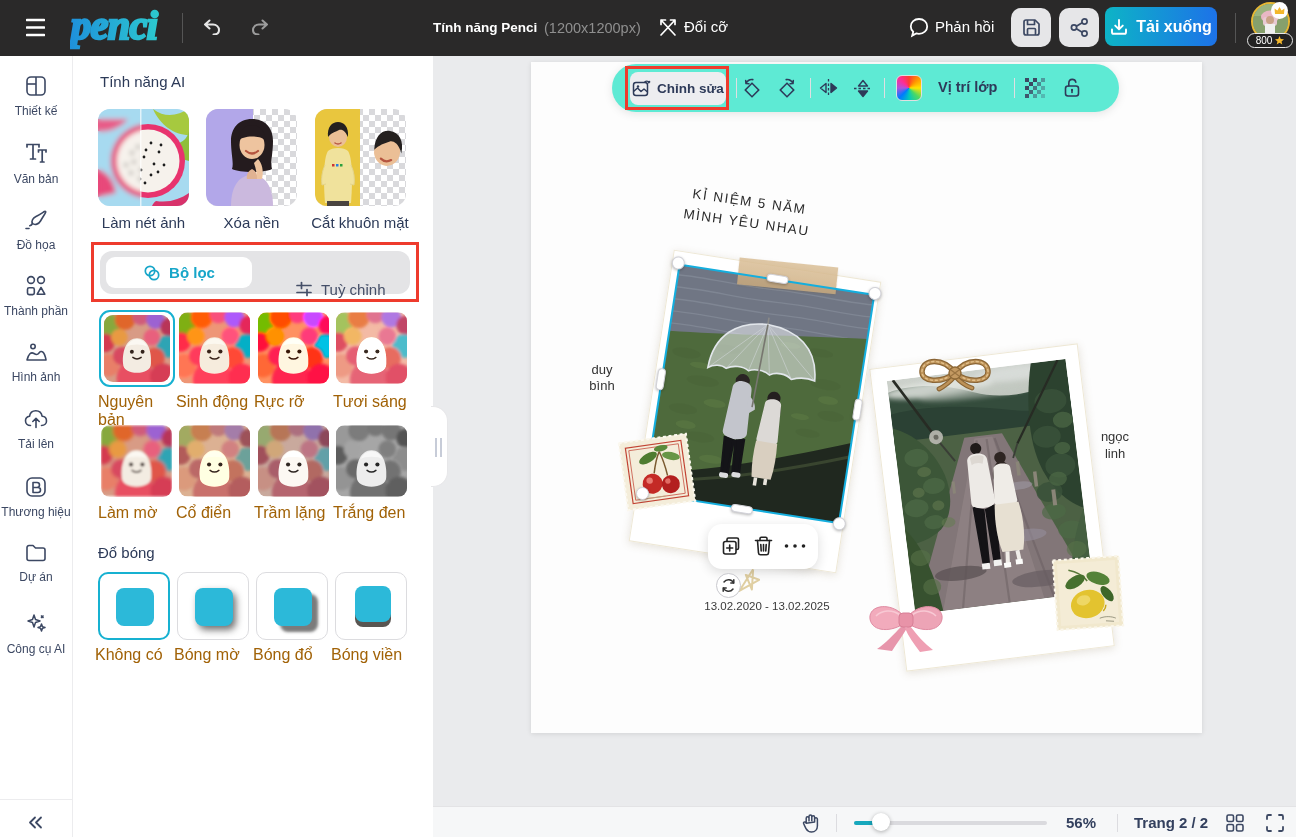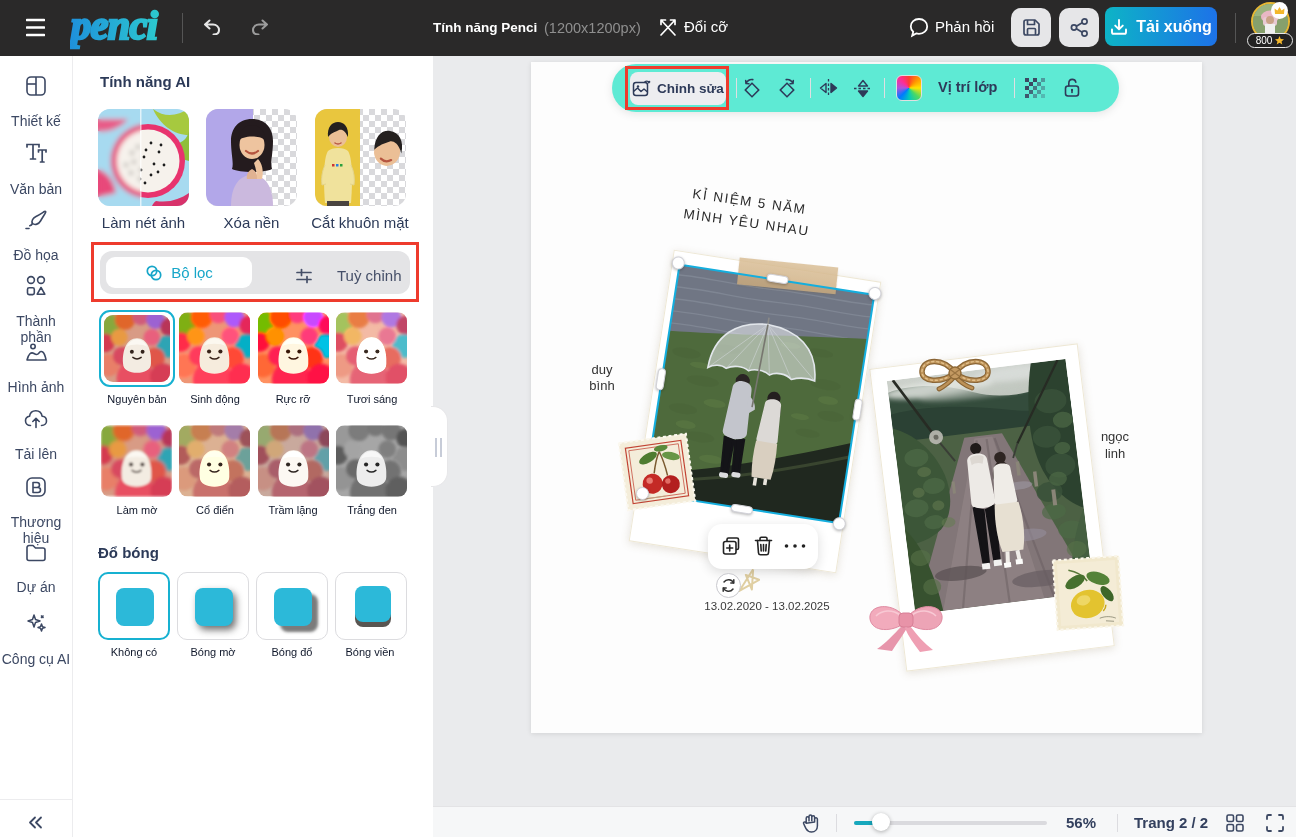--- a/index.html
+++ b/index.html
@@ -7,28 +7,28 @@
 
 #header{position:absolute;left:0;top:0;width:1296px;height:56px;background:#2a2929;z-index:50}
 #header .wtxt{color:#fff;font-size:15px}
 #header .gtxt{color:#8f8f8f;font-size:15px}
 .hsep{position:absolute;width:1px;background:#555;top:13px;height:30px}
 .sqbtn{position:absolute;width:40px;height:39px;top:8px;background:#e6e6e8;border-radius:10px;display:flex;align-items:center;justify-content:center}
 #dlbtn{position:absolute;left:1105px;top:7px;width:112px;height:39px;border-radius:8px;background:linear-gradient(90deg,#0db4c6,#1d72e8);color:#fff;font-size:16px;display:flex;align-items:center;justify-content:center;gap:8px}
 
 #sidebar{position:absolute;left:0;top:56px;width:73px;height:781px;background:#fff;border-right:1px solid #ececee;z-index:40}
 .sbitem{position:absolute;left:0;width:72px;text-align:center;color:#3c4863}
-.sbitem .lbl{font-size:14px;display:block;margin-top:12px}
+.sbitem .lbl{font-size:12px;display:block;margin-top:3px}
 .sbitem svg{display:inline-block}
 
 #panel{position:absolute;left:73px;top:56px;width:360px;height:781px;background:#fff;z-index:30}
-.h1{font-size:15px;font-weight:bold;color:#2c3a58}
+.h1{font-size:15px;font-weight:normal;color:#2c3a58}
 .thumb{position:absolute;width:91px;height:97px;border-radius:12px;overflow:hidden}
 .tlabel{position:absolute;font-size:15px;color:#2c3a58;text-align:center}
-.flabel{position:absolute;font-size:11px;color:#0f172a;text-align:center;width:78px}
+.flabel{position:absolute;font-size:16px;color:#a16207;width:78px}
 .fthumb{position:absolute;width:71px;height:72px;border-radius:9px;overflow:hidden}
 .fthumb svg,.thumb svg{position:absolute;left:0;top:0}
 .checker{background-image:linear-gradient(45deg,#d9d9dc 25%,transparent 25%,transparent 75%,#d9d9dc 75%),linear-gradient(45deg,#d9d9dc 25%,transparent 25%,transparent 75%,#d9d9dc 75%);background-size:12px 12px;background-position:0 0,6px 6px;background-color:#fff}
 .shbox{position:absolute;width:72px;height:68px;border:1px solid #dcdcdf;border-radius:10px;background:#fff}
 .shsq{position:absolute;left:17px;top:15px;width:38px;height:38px;border-radius:8px;background:#2cb9d9}
 
 #work{position:absolute;left:433px;top:56px;width:863px;height:781px;background:#eaebed;z-index:10}
 #page{position:absolute;left:98px;top:6px;width:671px;height:671px;background:#fdfdfd;box-shadow:0 1px 5px rgba(0,0,0,.10)}
 #addpage{position:absolute;left:98px;top:699px;width:671px;height:32px;background:#ededee;border:1px solid #d8d8da;border-radius:6px;color:#2e3a59;font-size:13px;font-weight:bold;display:flex;align-items:center;justify-content:center}
 #footer{position:absolute;left:0;top:750px;width:863px;height:31px;background:#f6f7f8;border-top:1px solid #e3e3e5}
@@ -338,23 +338,23 @@
 
   <div class="abs" style="left:18px;top:186px;width:328px;height:60px;border:3px solid #ee3b2d"></div>
   <div class="abs" style="left:27px;top:195px;width:310px;height:43px;background:#e4e4e6;border-radius:12px"></div>
   <div class="abs" style="left:33px;top:201px;width:146px;height:31px;background:#fff;border-radius:9px;display:flex;align-items:center;justify-content:center;gap:8px">
     <svg width="18" height="18" viewBox="0 0 18 18">
         <g fill="none" stroke="#17a6c9" stroke-width="1.7">
           <circle cx="7" cy="7" r="4.7"></circle>
           <circle cx="11" cy="11" r="4.7"></circle>
         </g>
       </svg>
-    <span style="color:#17a6c9;font-size:15px;font-weight:normal">Bộ lọc</span>
+    <span style="color:#17a6c9;font-size:15px;font-weight:bold">Bộ lọc</span>
   </div>
-  <div class="abs" style="left:222px;top:204px;height:31px;display:flex;align-items:center;gap:24px">
+  <div class="abs" style="left:222px;top:211px;height:31px;display:flex;align-items:flex-end;gap:8px">
     <svg width="18" height="18" viewBox="0 0 18 18">
         <g stroke="#454f68" stroke-width="1.7" fill="none" stroke-linecap="round">
           <line x1="2" y1="5.5" x2="16" y2="5.5"></line>
           <line x1="2" y1="12.5" x2="16" y2="12.5"></line>
           <line x1="6.5" y1="2.5" x2="6.5" y2="8.5"></line>
           <line x1="12" y1="9.5" x2="12" y2="15.5"></line>
         </g>
       </svg>
     <span style="color:#454f68;font-size:15px">Tuỳ chỉnh</span>
   </div>

